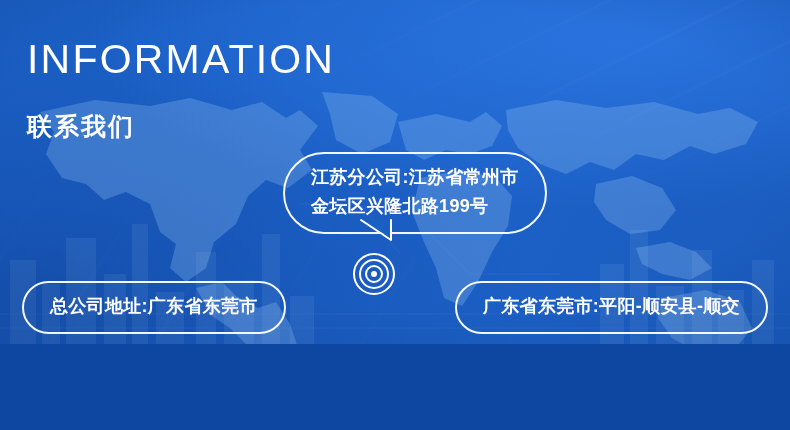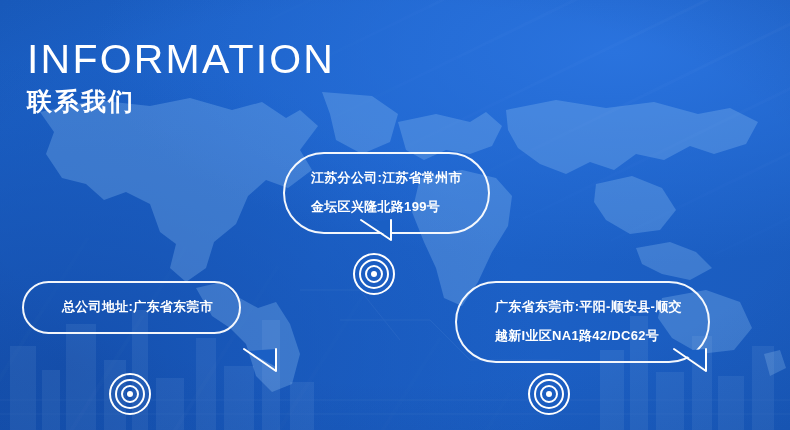--- a/index.html
+++ b/index.html
@@ -1,21 +1,21 @@
 <!DOCTYPE html>
 <html><head>
 <meta charset="utf-8">
 <style>
   html,body{margin:0;padding:0;background:#0d47a1;}
   *{box-sizing:border-box;}
 
   .banner{
     position:relative;
     width:790px;
-    height:430px;
+    height:344px;
     overflow:hidden;
     font-family:"Liberation Sans","DejaVu Sans",sans-serif;
     background:#1a5fc4;
   }
 
   
   .bg-base{
     position:absolute; inset:0;
     background:
       radial-gradient(120% 90% at 78% 12%, #2a73de 0%, rgba(42,115,222,0) 55%),
@@ -70,42 +70,42 @@
     font-weight:400;
     letter-spacing:2.2px;
     white-space:nowrap;
   }
   .head-sub{
     color:#ffffff;
     font-size:25px;
     line-height:30px;
     font-weight:700;
     letter-spacing:2px;
-    margin-top:4px;
+    margin-top:29px;
     white-space:nowrap;
   }
 
   
   .bubble{position:absolute; z-index:5;}
   .bubble-box{
     position:relative;
     border:2px solid rgba(255,255,255,.95);
     border-radius:46px;
     padding:9px 26px 11px 26px;
     color:#fff;
     font-weight:700;
-    font-size:13px;
+    font-size:18px;
     line-height:29px;
     letter-spacing:.3px;
     white-space:nowrap;
   }
   .bubble-line{display:block;}
   .bubble-box .bubble-line:nth-child(2){text-align:left;}
   .bubble--hq .bubble-line,
-  .bubble--vn .bubble-line{text-align:center;margin-left:12px;}
+  .bubble--vn .bubble-line{text-align:center;}
 
   
   .bubble-tail{position:absolute; width:62px; height:42px; pointer-events:none;}
   .bubble-tail svg{width:100%;height:100%;display:block;overflow:visible;}
 
   
   .bubble--js{left:283px; top:152px;}
   .bubble--js .bubble-tail{left:50px; top:68px;}
   .bubble--hq{left:22px; top:281px;}
   .bubble--hq .bubble-tail{left:196px; top:68px;}
@@ -220,21 +220,20 @@
       <svg viewBox="0 0 62 42" aria-hidden="true">
         <path d="M58 0 L58 18 L30 2" fill="#1a5fc4" stroke="none"></path>
         <path d="M58 0 L58 22 L26 0" fill="none" stroke="#ffffff" stroke-width="2" stroke-linejoin="round" stroke-linecap="round"></path>
       </svg>
     </div>
   </div>
 
   <div class="bubble bubble--vn">
     <div class="bubble-box">
       <span class="bubble-line">广东省东莞市:平阳-顺安县-顺交</span>
-      <span class="bubble-line">越新I业区NA1路42/DC62号</span>
     </div>
     <div class="bubble-tail">
       <svg viewBox="0 0 62 42" aria-hidden="true">
         <path d="M58 0 L58 18 L30 2" fill="#1a5fc4" stroke="none"></path>
         <path d="M58 0 L58 22 L26 0" fill="none" stroke="#ffffff" stroke-width="2" stroke-linejoin="round" stroke-linecap="round"></path>
       </svg>
     </div>
   </div>
 
   <div class="marker marker--js">

